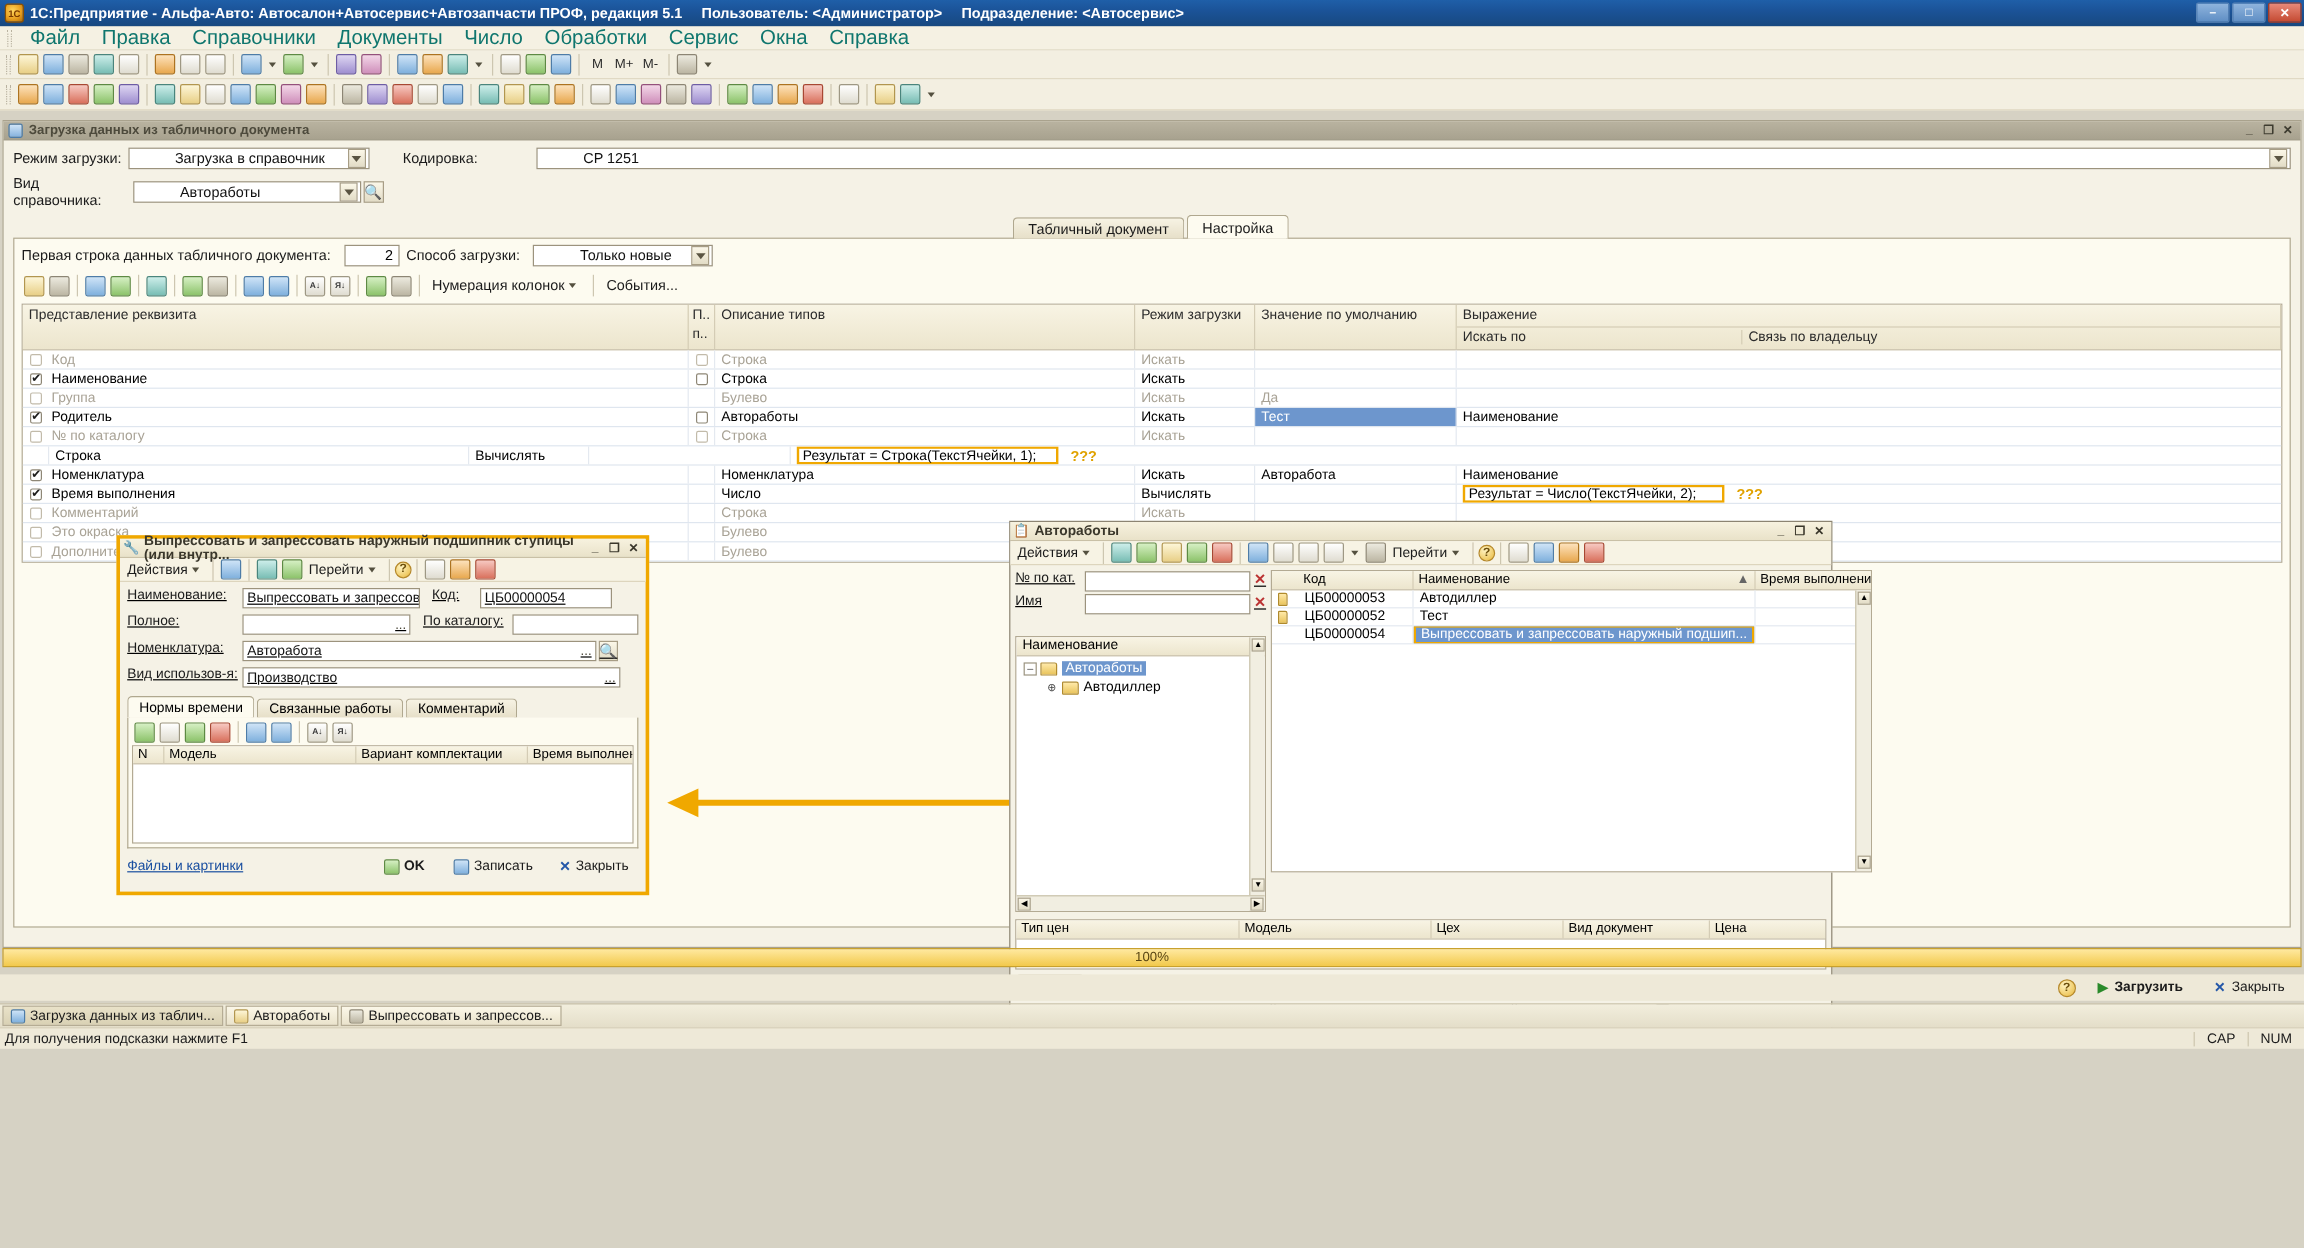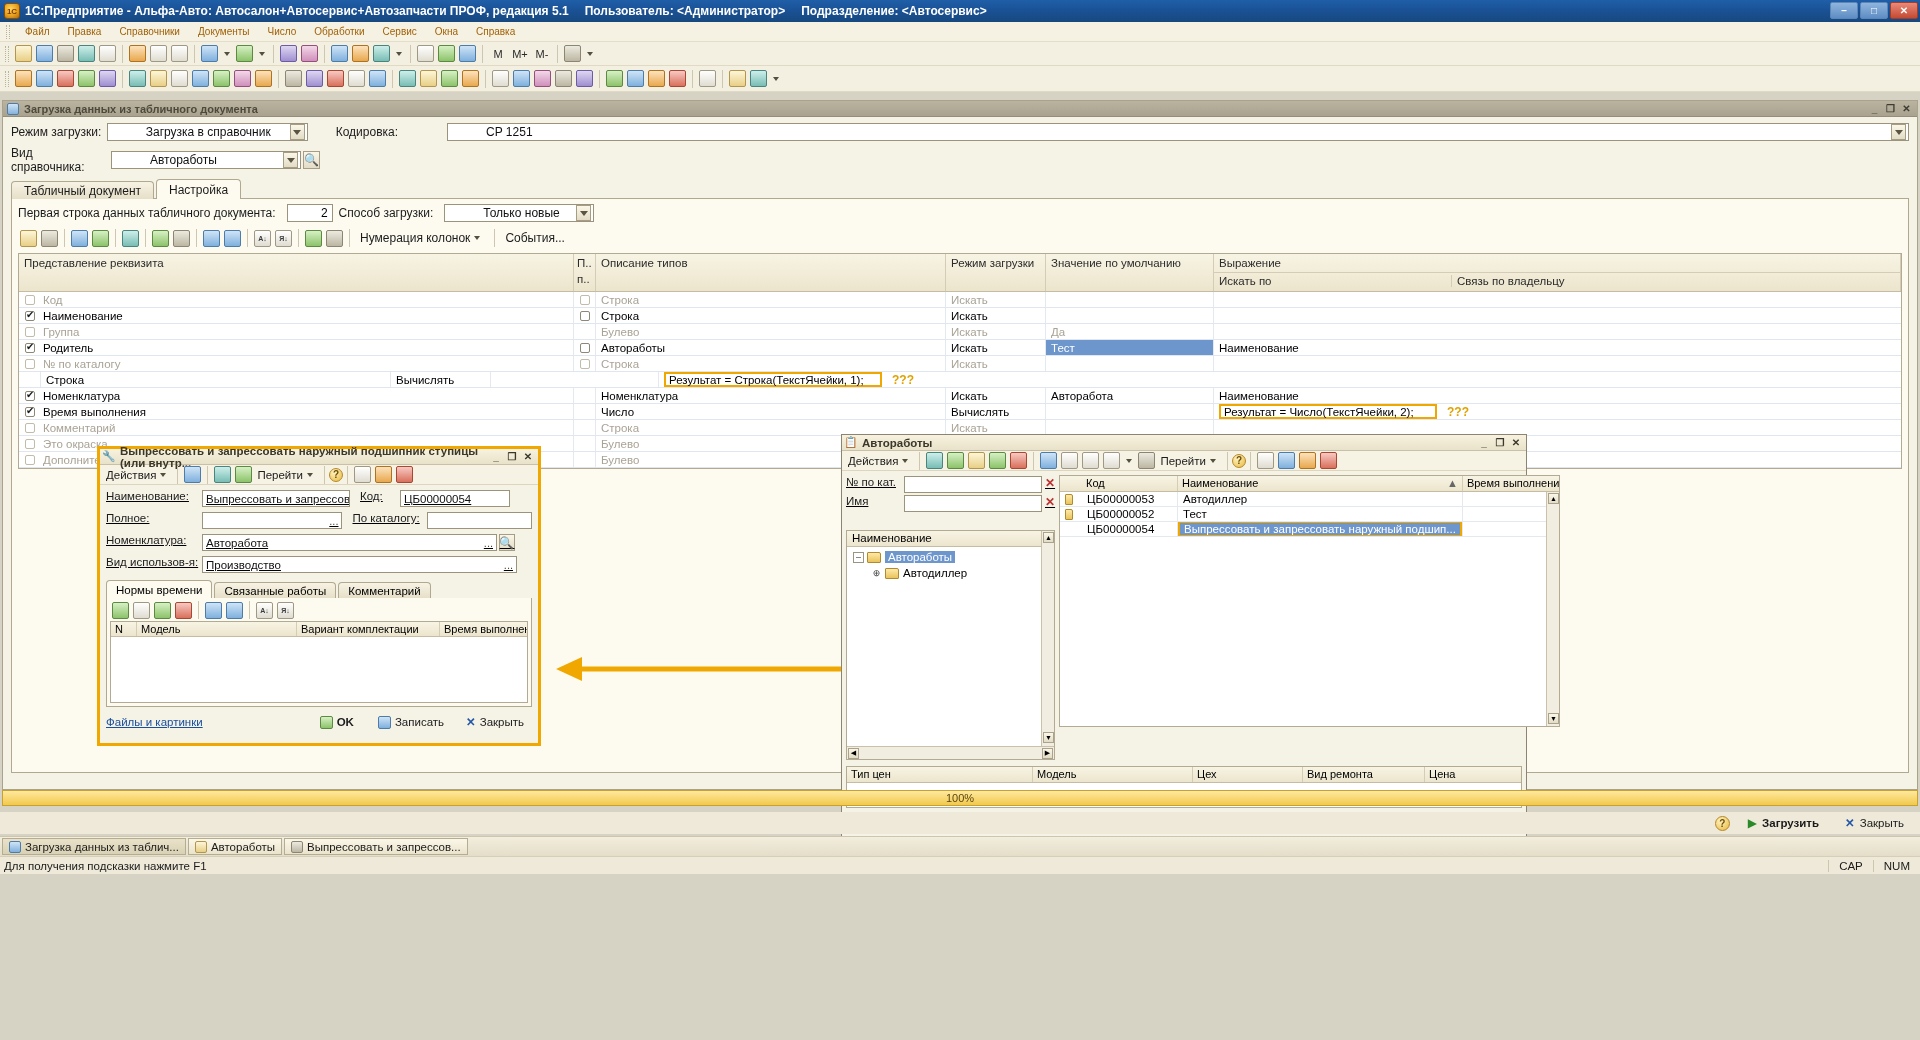--- a/index.html
+++ b/index.html
@@ -38,21 +38,21 @@
   }
   .win-btn.close { background:linear-gradient(180deg,#e88a7a 0%,#c44a32 100%); border-color:#a83c24; }
 
   
   .menubar {
     position:absolute; left:0; top:22px; width:1920px; height:20px;
     background:#f5f1e3; display:flex; align-items:center; padding-left:6px;
     border-bottom:1px solid #e3ddc9;
   }
   .menubar .grip { width:4px; height:14px; border-left:1px dotted #b9b2a0; border-right:1px dotted #b9b2a0; margin-right:6px;}
-  .menubar .mi { padding:2px 9px; font-size:10px; color:#a16207; cursor:default; }
+  .menubar .mi { padding:2px 9px; font-size:17px; color:#0f766e; cursor:default; }
 
   
   .toolbar {
     position:absolute; left:0; width:1920px; height:24px;
     background:#f3efe1; display:flex; align-items:center; padding-left:4px;
     border-bottom:1px solid #e0d9c4;
   }
   .toolbar.row1 { top:42px; }
   .toolbar.row2 { top:66px; height:26px; }
   .tb-sep { width:1px; height:18px; background:#cdc6b0; margin:0 4px; }
@@ -102,21 +102,21 @@
     padding:0 2px 0 4px; font-size:12px; color:#111;
   }
   .fcombo .val { flex:1; white-space:nowrap; overflow:hidden;margin-left:34px; }
   .cbtn {
     width:15px; height:16px; border:1px solid #a79d85; background:linear-gradient(180deg,#fbf7e8,#e2dcc6);
     display:flex; align-items:center; justify-content:center; margin-left:2px;
   }
   .cbtn .dn { width:0;height:0;border-left:4px solid transparent;border-right:4px solid transparent;border-top:5px solid #5a5442;}
 
   
-  .tabs { display:flex; align-items:flex-end; margin-top:4px; height:20px; position:relative; }
+  .tabs { display:flex; align-items:flex-end; margin-top:4px; height:20px; position:relative;justify-content:center; }
   .tab {
     height:18px; padding:0 12px; font-size:12px; color:#1b1b1b;
     background:linear-gradient(180deg,#f7f3e4,#e6dfc8);
     border:1px solid #b0a88f; border-bottom:none; border-radius:4px 4px 0 0; margin-right:2px;
     display:flex; align-items:center;
   }
   .tab.active { background:#fdfbf0; height:20px; border-color:#b0a88f; font-weight:normal; }
   .tabpanel { border:1px solid #b0a88f; background:#fdfbf0; margin-top:-1px; padding:5px 6px; height:575px; }
 
   .settingsrow { display:flex; align-items:center; gap:6px; margin-bottom:5px; }
@@ -837,21 +837,21 @@
           </div>
         </div>
       </div>
 
       <div style="padding:4px; padding-top:6px;">
         <div class="subgrid" style="height:42px">
           <div class="sg-head" style="height:16px">
             <div style="width:186px">Тип цен</div>
             <div style="width:160px">Модель</div>
             <div style="width:110px">Цех</div>
-            <div style="width:122px">Вид ремонта</div>
+            <div style="width:122px">Вид документ</div>
             <div style="flex:1;border-right:none">Цена</div>
           </div>
         </div>
         <div class="minitabs" style="margin-top:4px">
           <div class="minitab active">Общее</div>
           <div class="minitab">Норма времени</div>
         </div>
         <div style="display:flex;align-items:center;margin-top:4px">
           <span style="font-size:11.5px;color:#1b1b1b">Выпрессовать и запрессовать наружный подшипник ступицы (или внутренний)</span>
           <div class="btnbar" style="margin-left:auto">

